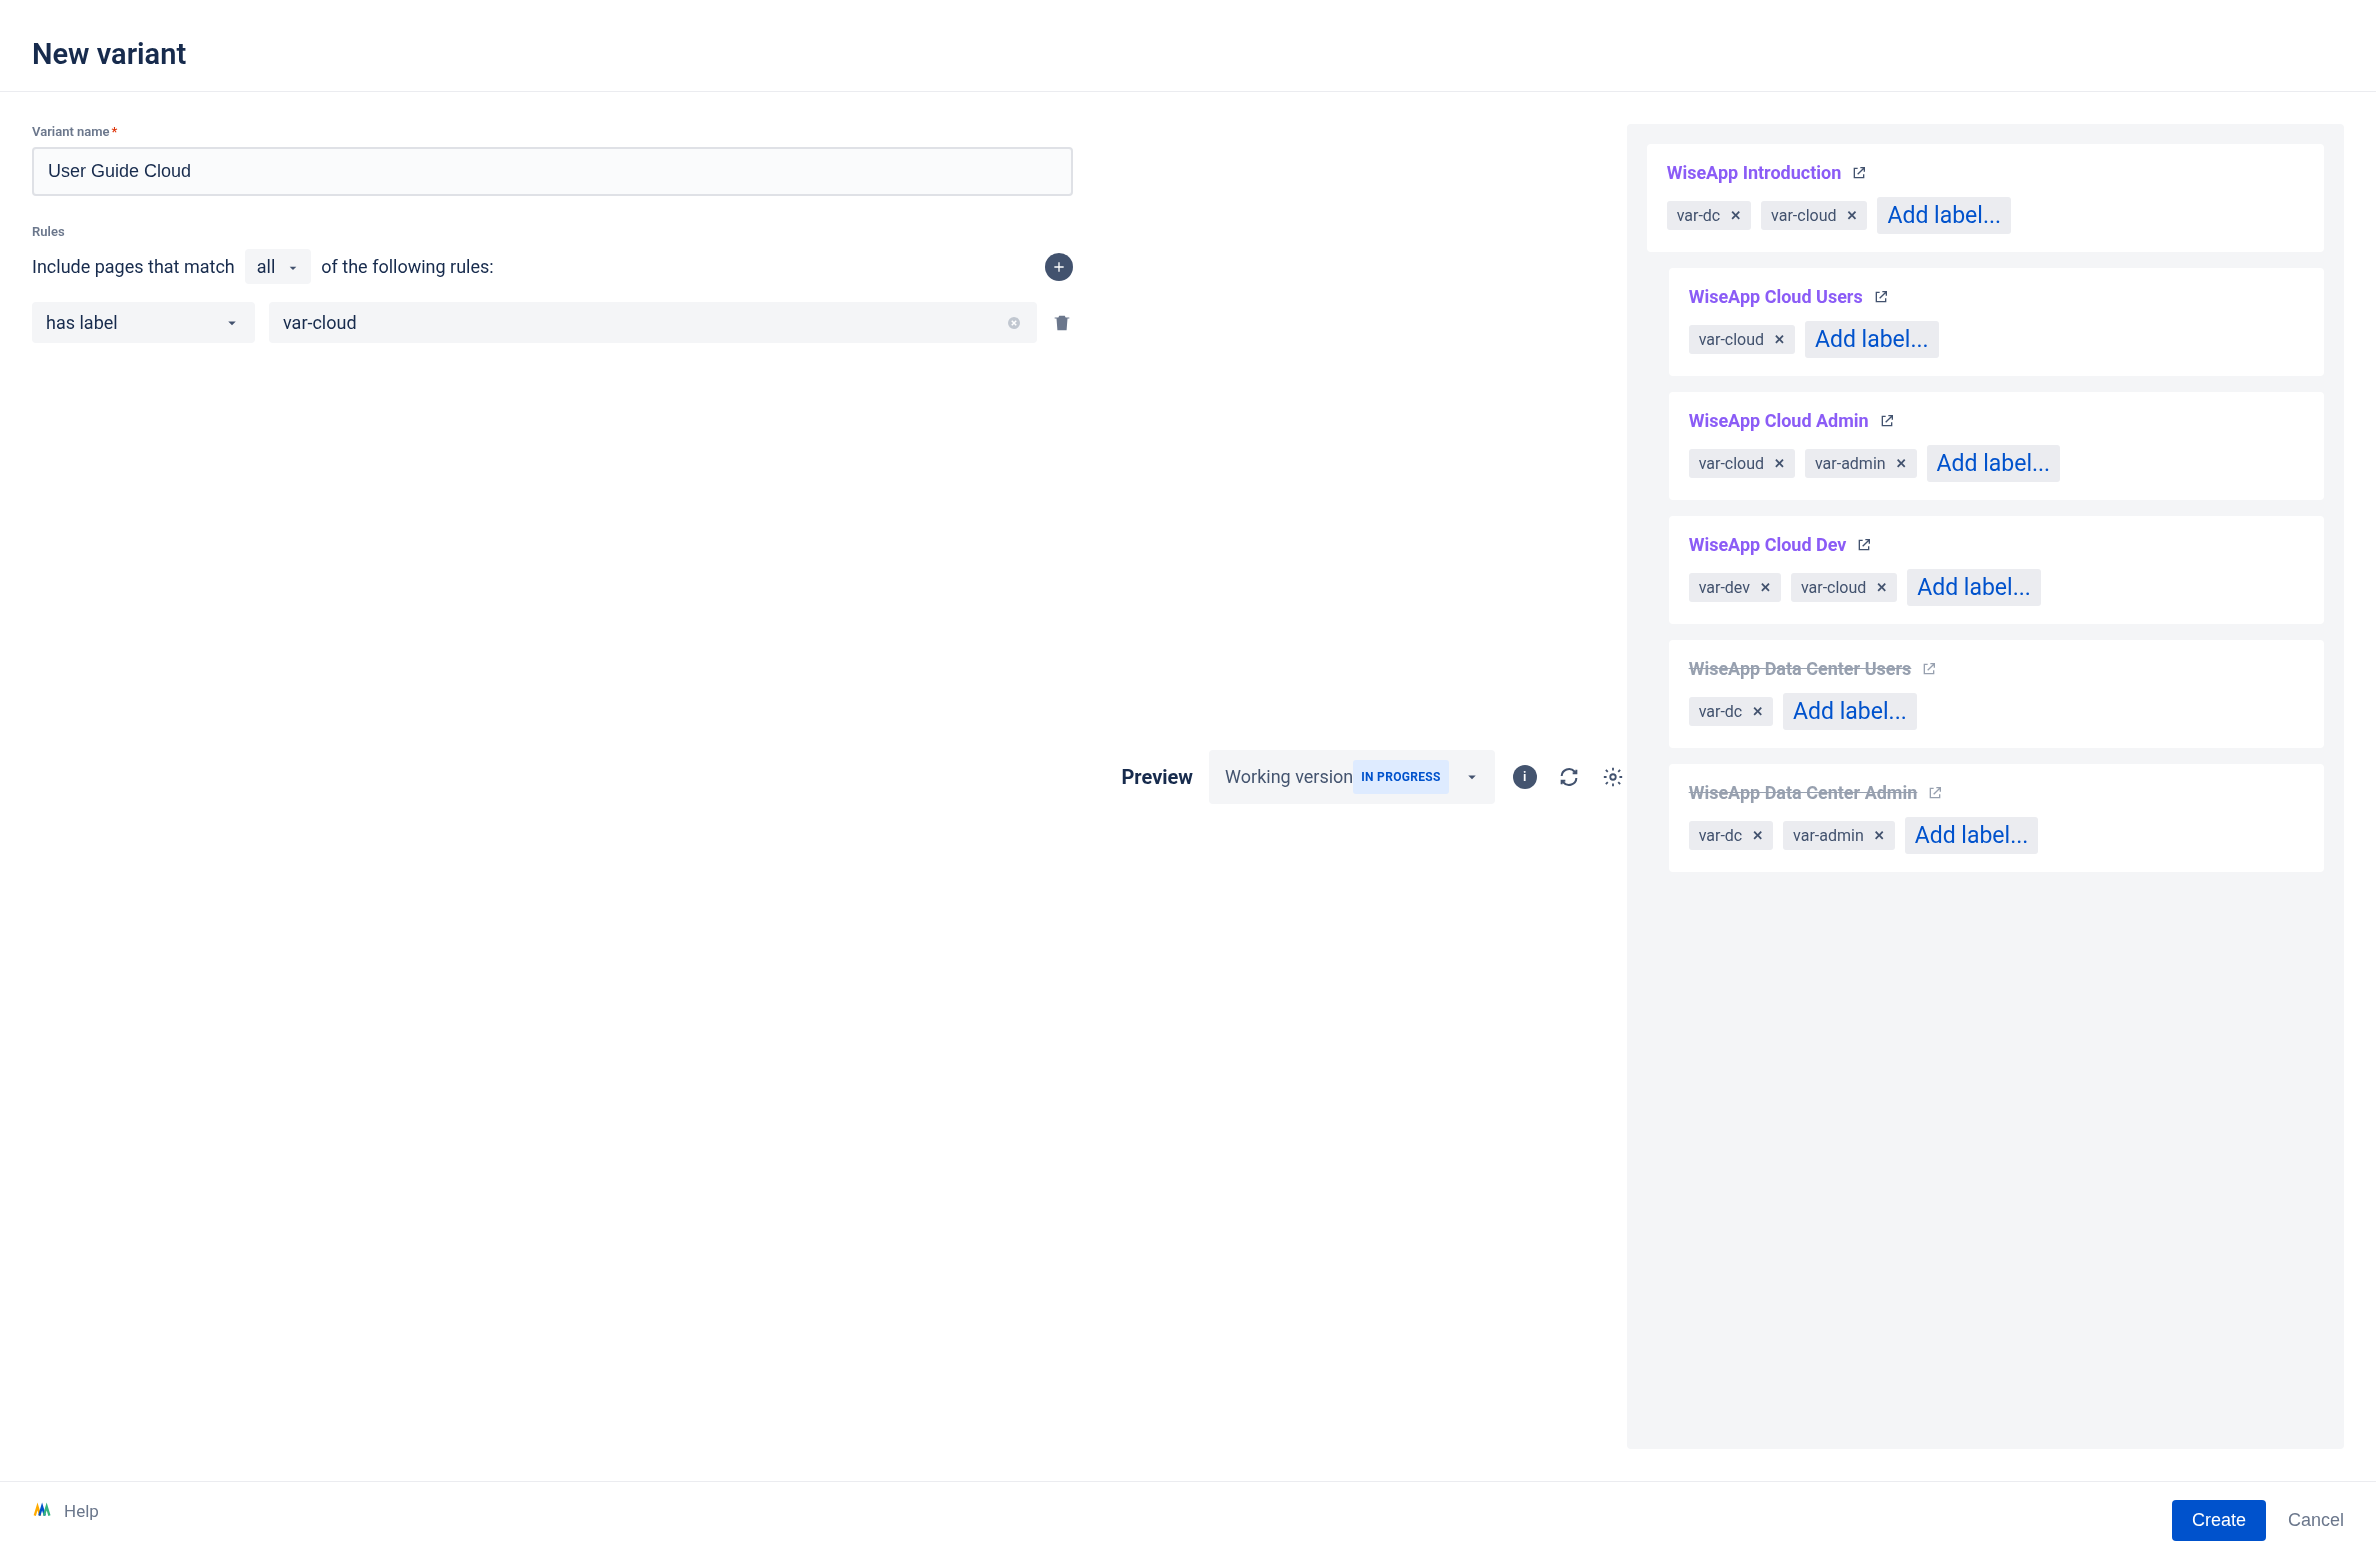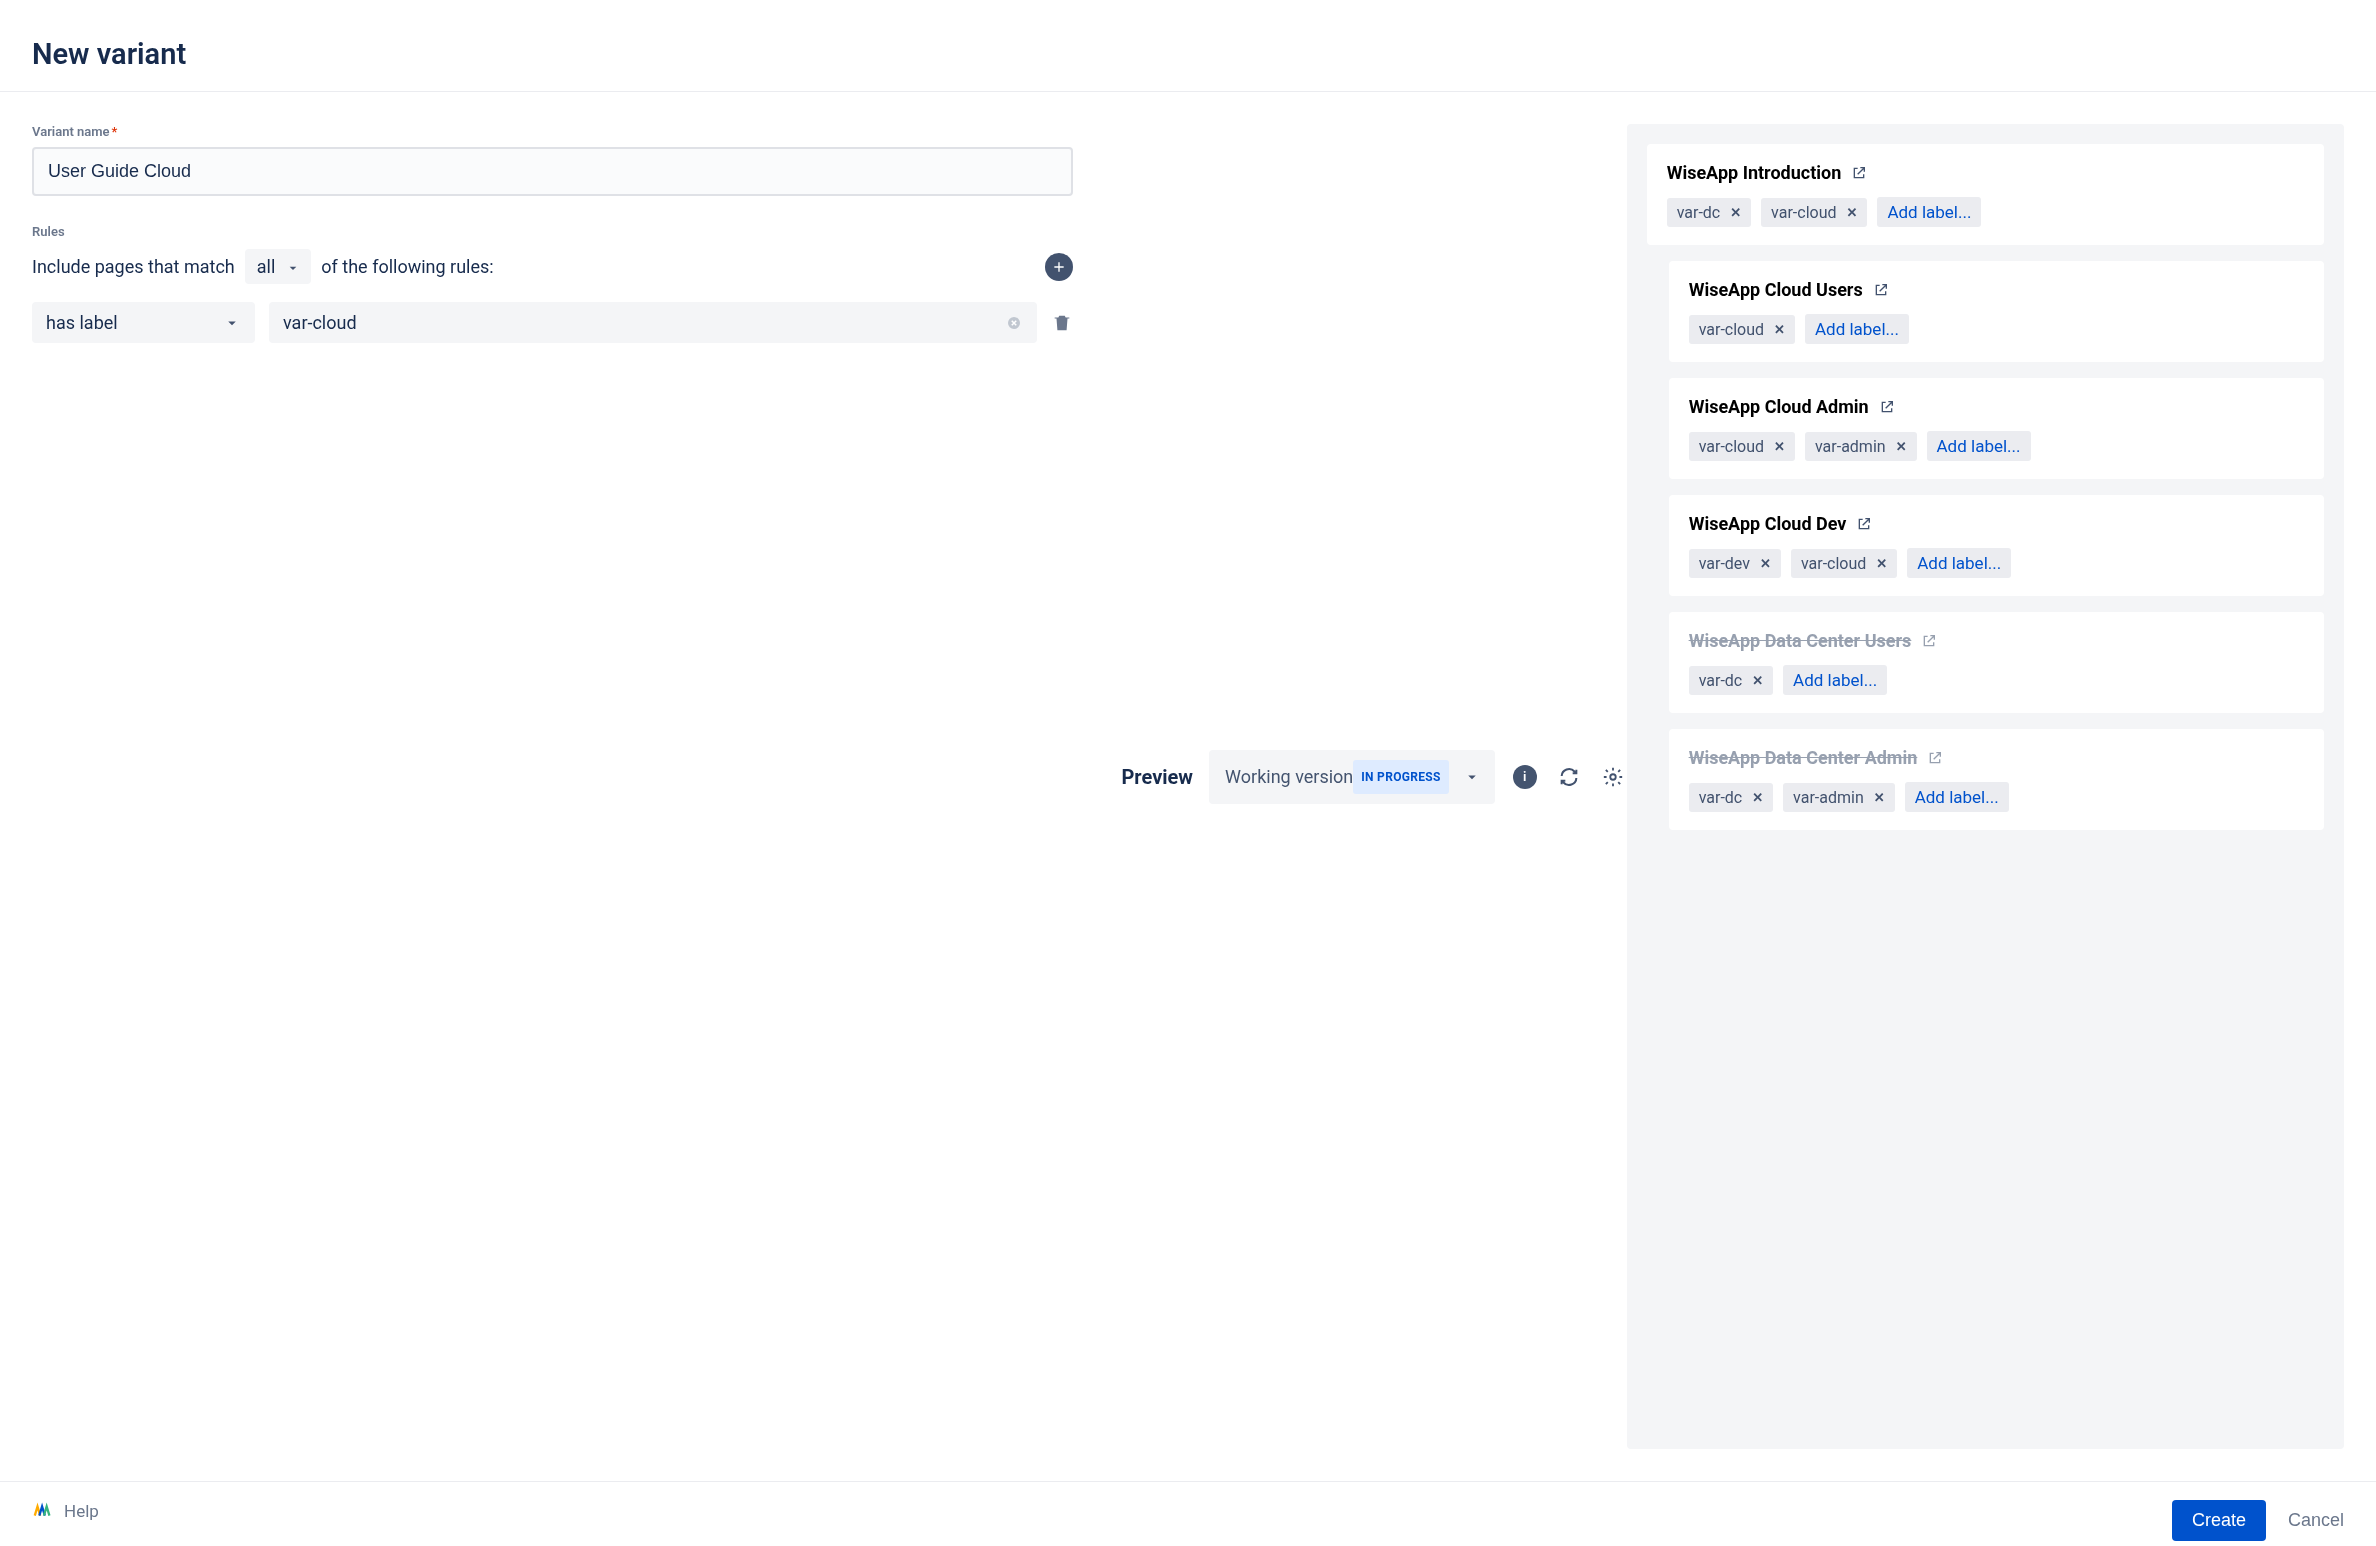--- a/index.html
+++ b/index.html
@@ -132,34 +132,34 @@
 }
 .page-card {
   background:#fff; border-radius:4px;
   padding: 18px 20px;
   margin-bottom: 16px;
 }
 .page-card.indent { margin-left: 22px; }
 .page-title {
   font-size:18px; font-weight:700;
   display:flex; align-items:center; gap:10px;
-  color:#000000;
+  color:#8b5cf6;
   margin-bottom: 14px;
 }
 .page-title.excluded { color:#97A0AF; text-decoration: line-through; }
 .labels-row { display:flex; align-items:center; gap:10px; flex-wrap:wrap;}
 .label-chip {
   display:inline-flex; align-items:center; gap:10px;
   background:#EBECF0; border-radius:3px;
   padding: 5px 10px;
   font-size:16px; color:#42526E;
 }
 .label-chip .x { font-weight:700; cursor:pointer; font-size:13px; color:#42526E;}
 .add-label {
-  color:#0052CC; font-size:17px; cursor:pointer;
+  color:#0052CC; font-size:23px; cursor:pointer;
   background:#EBECF0; border-radius:3px; padding:5px 10px;
 }
 
 .footer {
   border-top:1px solid #EBECF0;
   padding: 18px 32px;
   display:flex; align-items:flex-start;
 }
 .help-link {
   display:flex; align-items:center; gap:10px;

